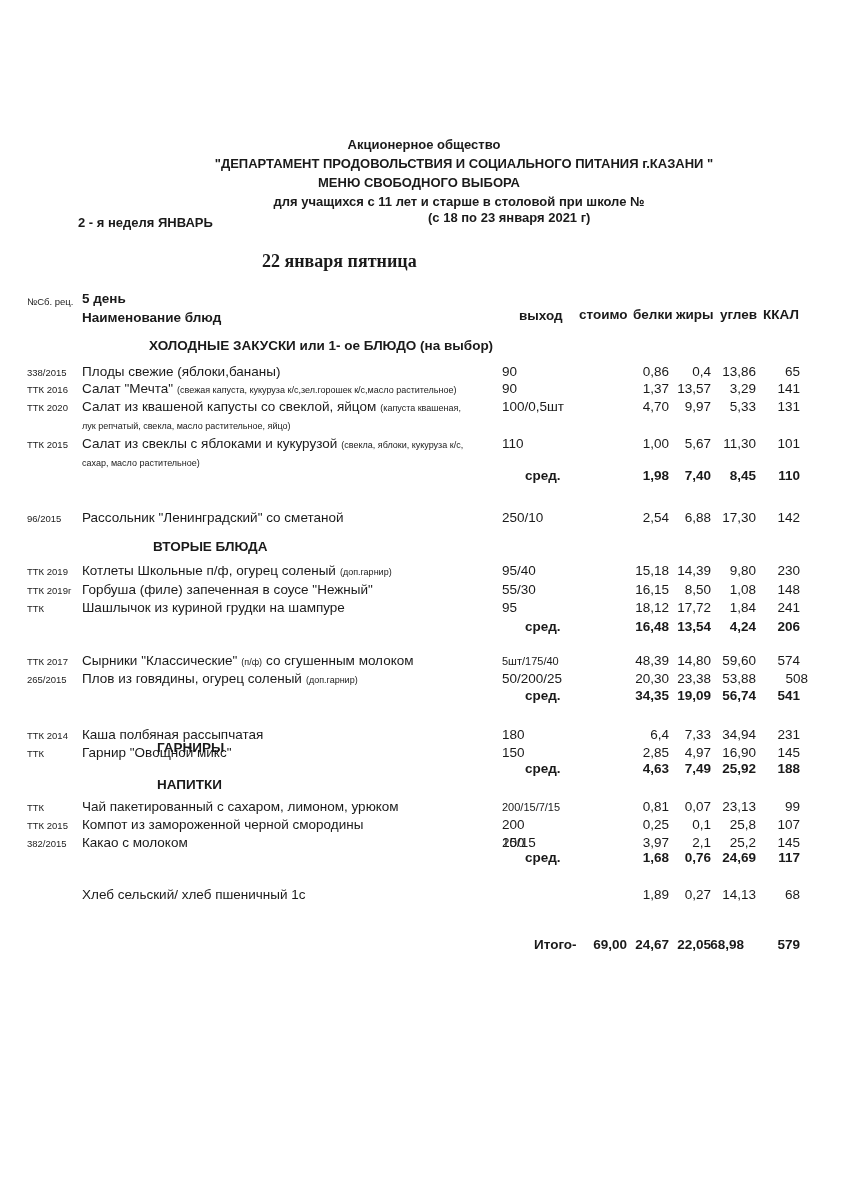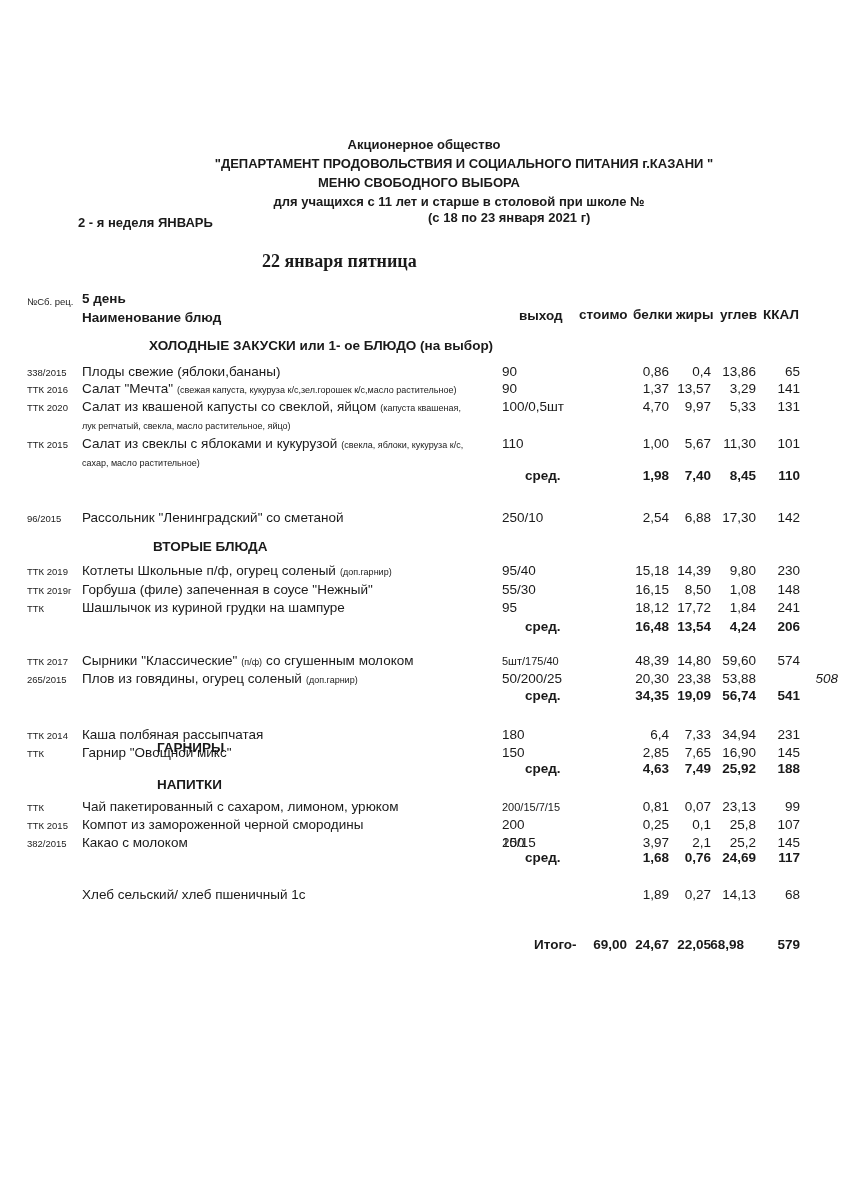--- a/index.html
+++ b/index.html
@@ -125,37 +125,37 @@
       <div class="abs num" style="top:653px;left:715px;width:41px;">59,60</div>
       <div class="abs num" style="top:653px;left:770px;width:30px;">574</div>
     </div>
     <div>
       <div class="abs code" style="top:674px;left:27px;">265/2015</div>
       <div class="abs name" style="top:671px;left:82px;"><span>Плов из говядины, огурец соленый</span><span class="note" style="margin-left: 4px;">(доп.гарнир)</span></div>
       <div class="abs out" style="top:671px;left:502px;">50/200/25</div>
       <div class="abs num" style="top:671px;left:630px;width:39px;">20,30</div>
       <div class="abs num" style="top:671px;left:672px;width:39px;">23,38</div>
       <div class="abs num" style="top:671px;left:715px;width:41px;">53,88</div>
-      <div class="abs num" style="top:671px;left:808px;width:30px;font-style:italic;">508</div>
+      <div class="abs num" style="top:671px;left:778px;width:30px;">508</div>
     </div>
     <div>
       <div class="abs code" style="top:730px;left:27px;">ТТК 2014</div>
       <div class="abs name" style="top:727px;left:82px;"><span>Каша полбяная рассыпчатая</span></div>
       <div class="abs out" style="top:727px;left:502px;">180</div>
       <div class="abs num" style="top:727px;left:630px;width:39px;">6,4</div>
       <div class="abs num" style="top:727px;left:672px;width:39px;">7,33</div>
       <div class="abs num" style="top:727px;left:715px;width:41px;">34,94</div>
       <div class="abs num" style="top:727px;left:770px;width:30px;">231</div>
     </div>
     <div>
       <div class="abs code" style="top:748px;left:27px;">ТТК</div>
       <div class="abs name" style="top:745px;left:82px;"><span>Гарнир "Овощной микс"</span></div>
       <div class="abs out" style="top:745px;left:502px;">150</div>
       <div class="abs num" style="top:745px;left:630px;width:39px;">2,85</div>
-      <div class="abs num" style="top:745px;left:672px;width:39px;">7,65</div>
+      <div class="abs num" style="top:745px;left:672px;width:39px;">4,97</div>
       <div class="abs num" style="top:745px;left:715px;width:41px;">16,90</div>
       <div class="abs num" style="top:745px;left:770px;width:30px;">145</div>
     </div>
     <div>
       <div class="abs code" style="top:802px;left:27px;">ТТК</div>
       <div class="abs name" style="top:799px;left:82px;"><span>Чай пакетированный с сахаром, лимоном, урюком</span></div>
       <div class="abs out" style="top:799px;left:502px;font-size:11px;top:801px;">200/15/7/15</div>
       <div class="abs num" style="top:799px;left:630px;width:39px;">0,81</div>
       <div class="abs num" style="top:799px;left:672px;width:39px;">0,07</div>
       <div class="abs num" style="top:799px;left:715px;width:41px;">23,13</div>

